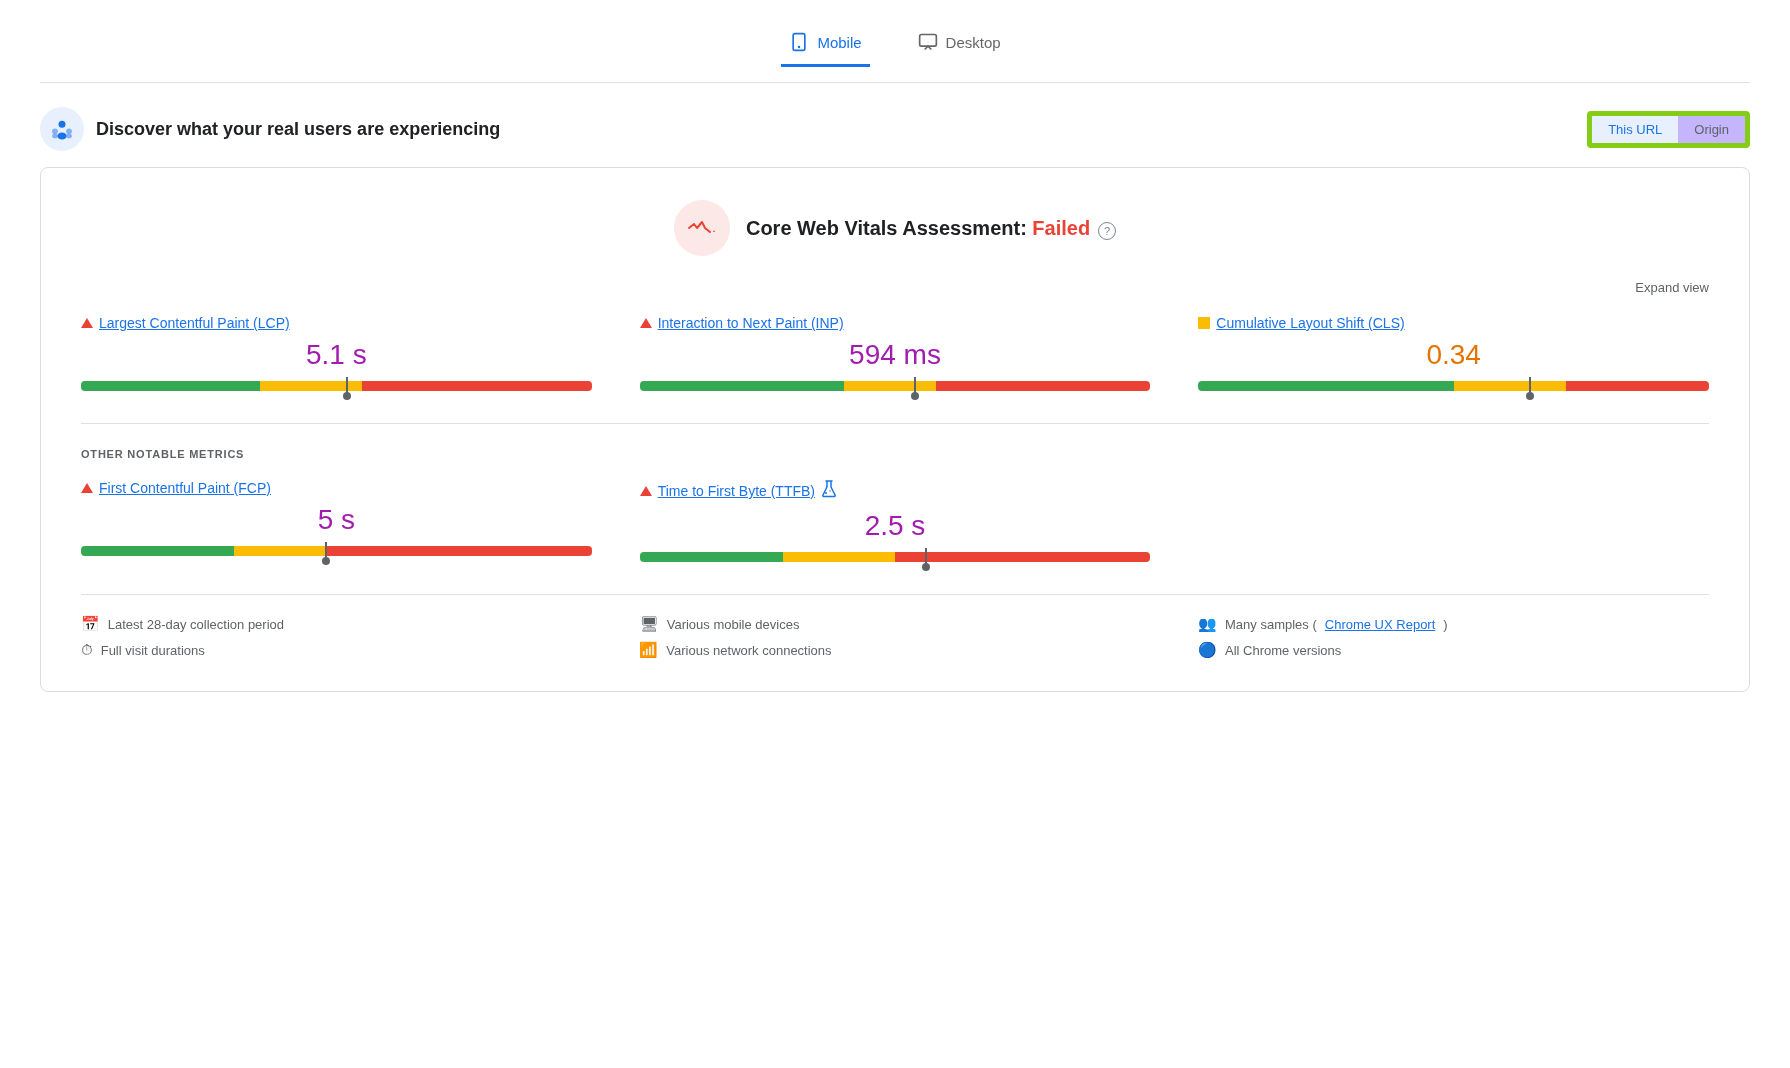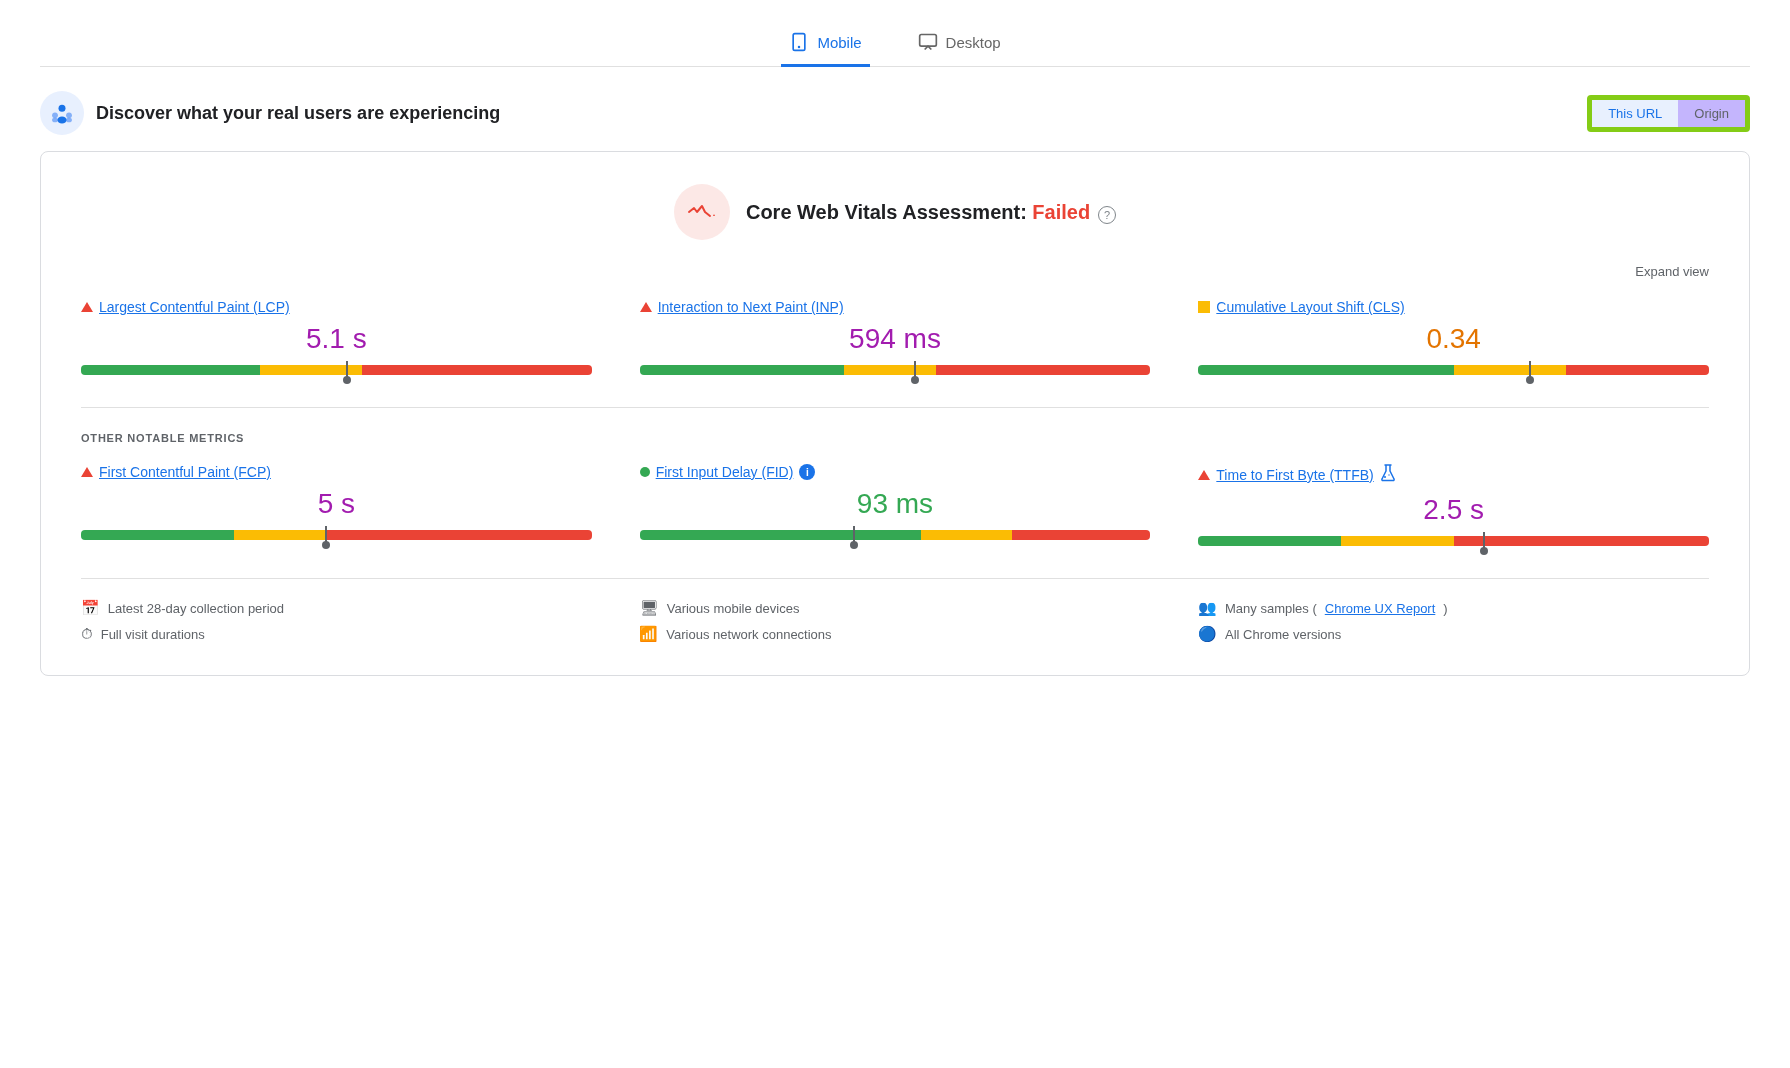--- a/index.html
+++ b/index.html
@@ -15,21 +15,21 @@
       padding: 20px 40px;
     }
 
     
     .tab-bar {
       display: flex;
       justify-content: center;
       gap: 40px;
       margin-bottom: 24px;
       border-bottom: 1px solid #e0e0e0;
-      padding-bottom: 0;
+      padding-bottom: 16px;
     }
     .tab-item {
       display: flex;
       align-items: center;
       gap: 8px;
       padding: 12px 8px;
       cursor: pointer;
       font-size: 15px;
       color: #666;
       border-bottom: 3px solid transparent;
@@ -431,36 +431,20 @@
         <div class="progress-bar-wrap">
           <div class="progress-bar-track">
             <div class="bar-segment bar-green" style="width:30%"></div>
             <div class="bar-segment bar-orange" style="width:18%"></div>
             <div class="bar-segment bar-red" style="width:52%"></div>
           </div>
           <div class="progress-marker" style="left:48%"></div>
         </div>
       </div>
 
-      <div class="metric-item">
-        <div class="metric-label-row">
-          <div class="circle-green"></div>
-          <span class="metric-label">First Input Delay (FID)</span>
-          <div class="info-icon">i</div>
-        </div>
-        <div class="metric-value green">93 ms</div>
-        <div class="progress-bar-wrap">
-          <div class="progress-bar-track">
-            <div class="bar-segment bar-green" style="width:55%"></div>
-            <div class="bar-segment bar-orange" style="width:18%"></div>
-            <div class="bar-segment bar-red" style="width:27%"></div>
-          </div>
-          <div class="progress-marker" style="left:42%"></div>
-        </div>
-      </div>
 
       <div class="metric-item">
         <div class="metric-label-row">
           <div class="triangle-icon triangle-red"></div>
           <span class="metric-label">Time to First Byte (TTFB)</span>
           <span class="flask-icon-wrap">
             <svg width="16" height="18" viewBox="0 0 16 18" fill="none">
               <path d="M5 1h6M6 1v6L2 15a1 1 0 0 0 .9 1.5h10.2A1 1 0 0 0 14 15l-4-8V1" stroke="#1a73e8" stroke-width="1.5" stroke-linecap="round" stroke-linejoin="round"></path>
               <circle cx="5" cy="13" r="1" fill="#1a73e8"></circle>
               <circle cx="9" cy="11" r="0.7" fill="#1a73e8"></circle>

